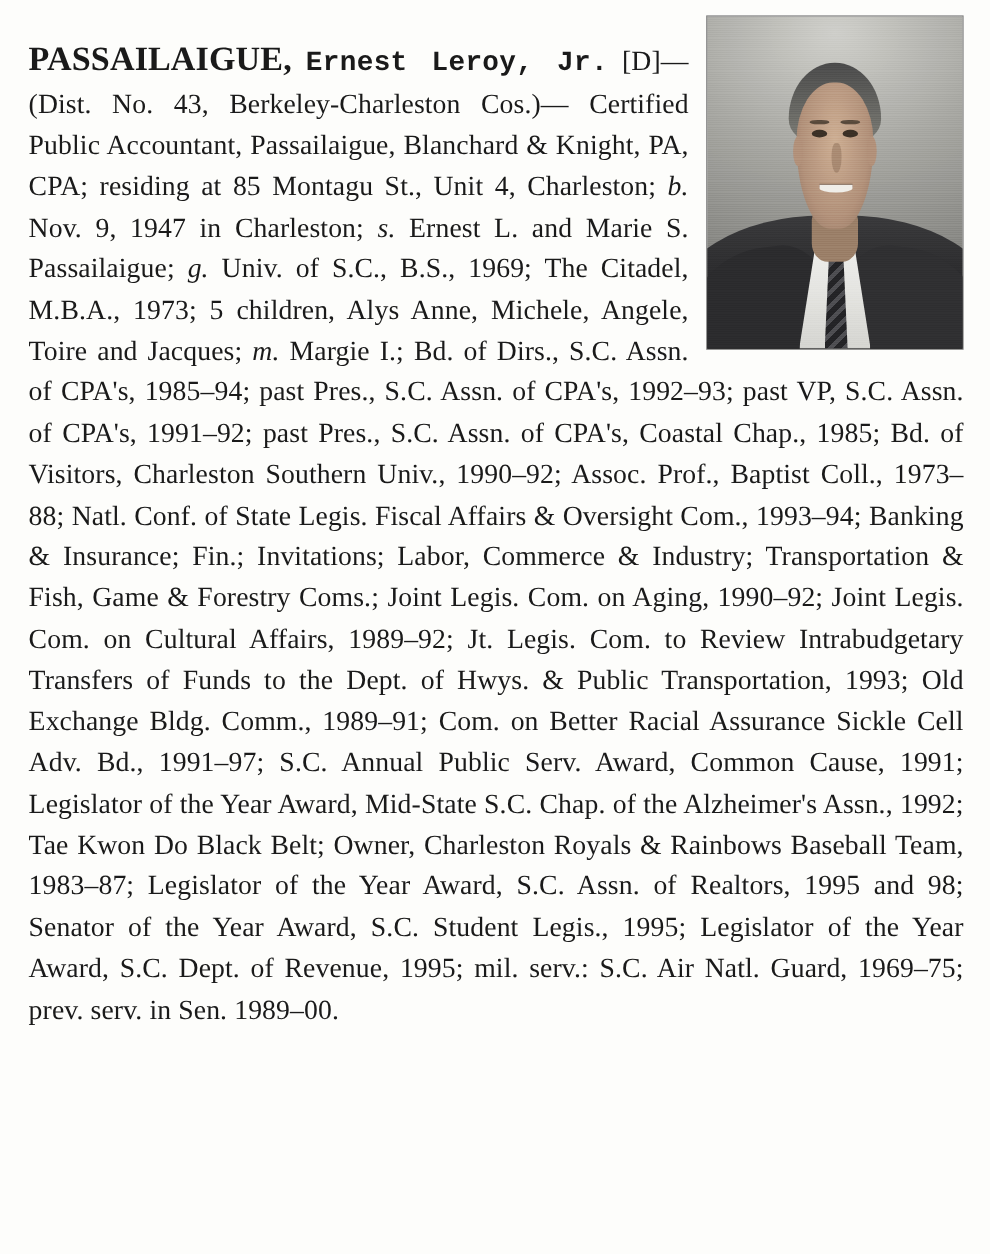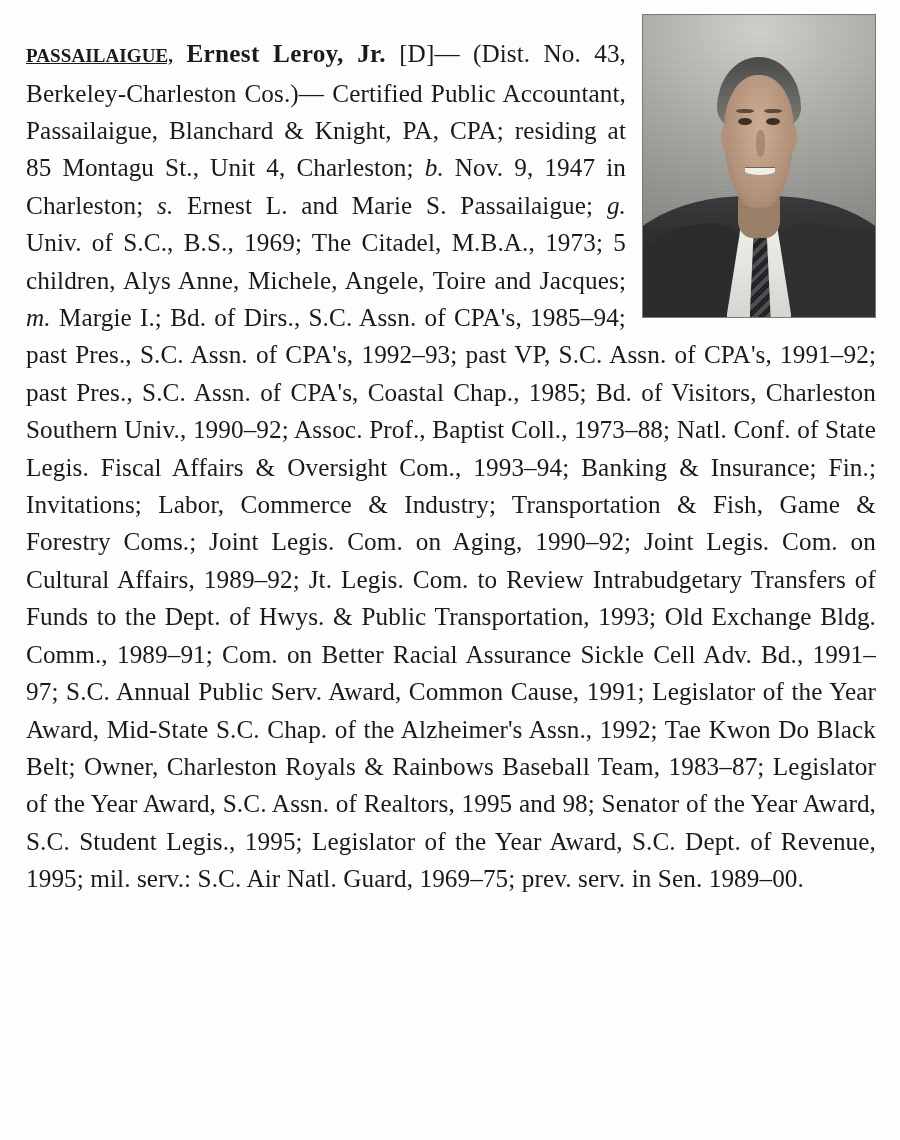--- a/index.html
+++ b/index.html
@@ -115,25 +115,25 @@
     font-size: 25.2px;
     line-height: 37.4px;
     text-align: justify;
     text-justify: inter-word;
     hyphens: manual;
     letter-spacing: 0.1px;
   }
   .name {
     font-weight: bold;
     letter-spacing: 0.3px;
+    font-family: Liberation Mono, monospace;
   }
   .surname {
     font-weight: bold;
-    font-size: 19px;
-    text-decoration: underline;
+    font-size: 31px;
   }
   .ital { font-style: italic; }
 </style>
 </head>
 <body>
 
 <div class="page">
 
   <div class="portrait">
     <div class="p-bg"></div>

